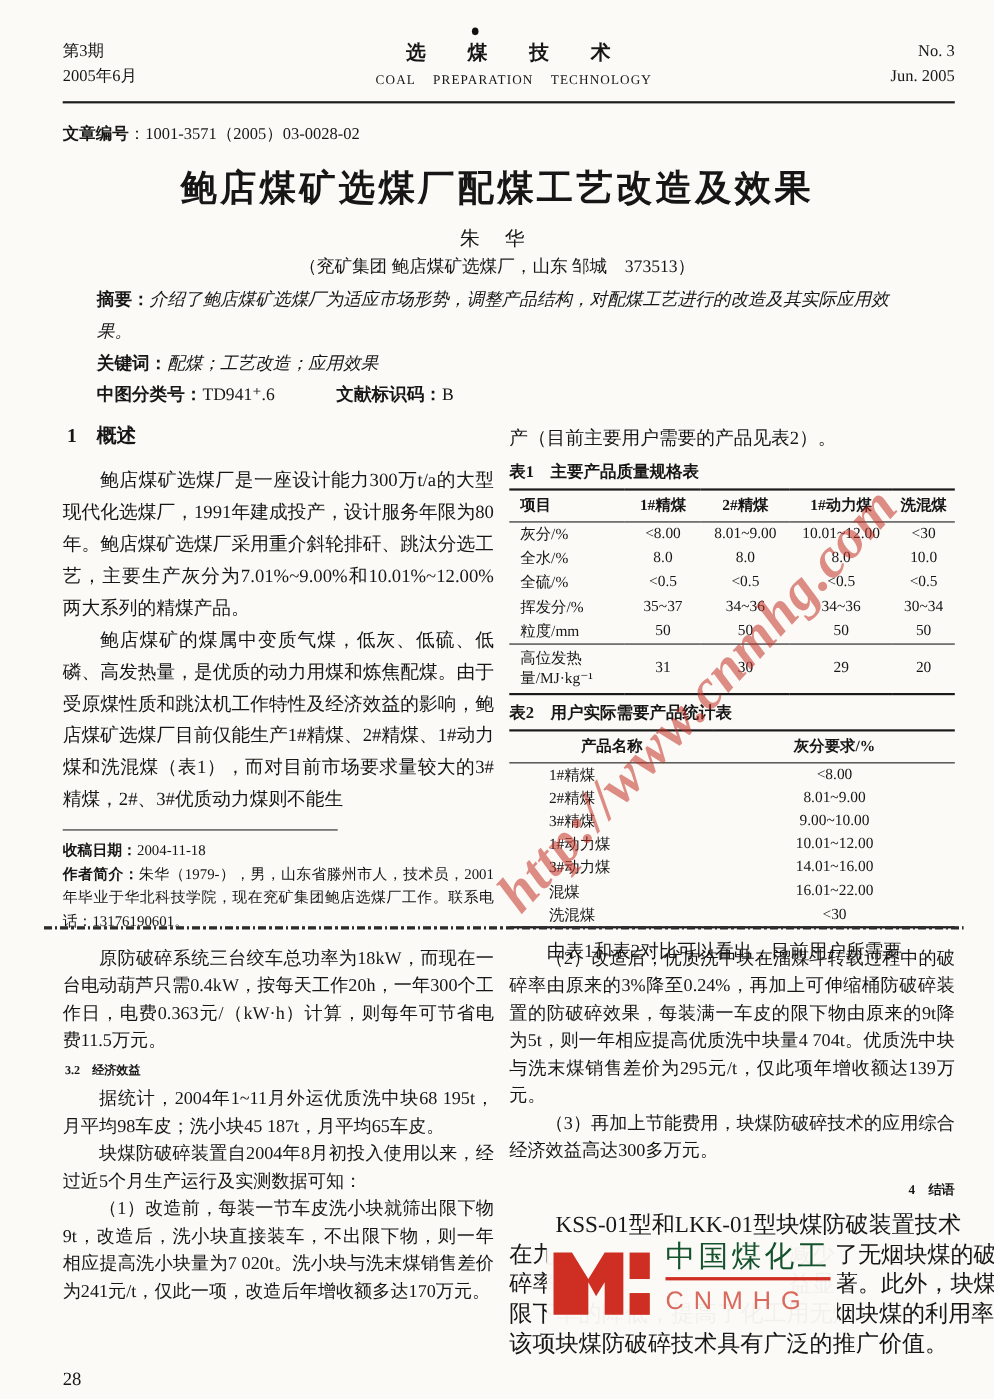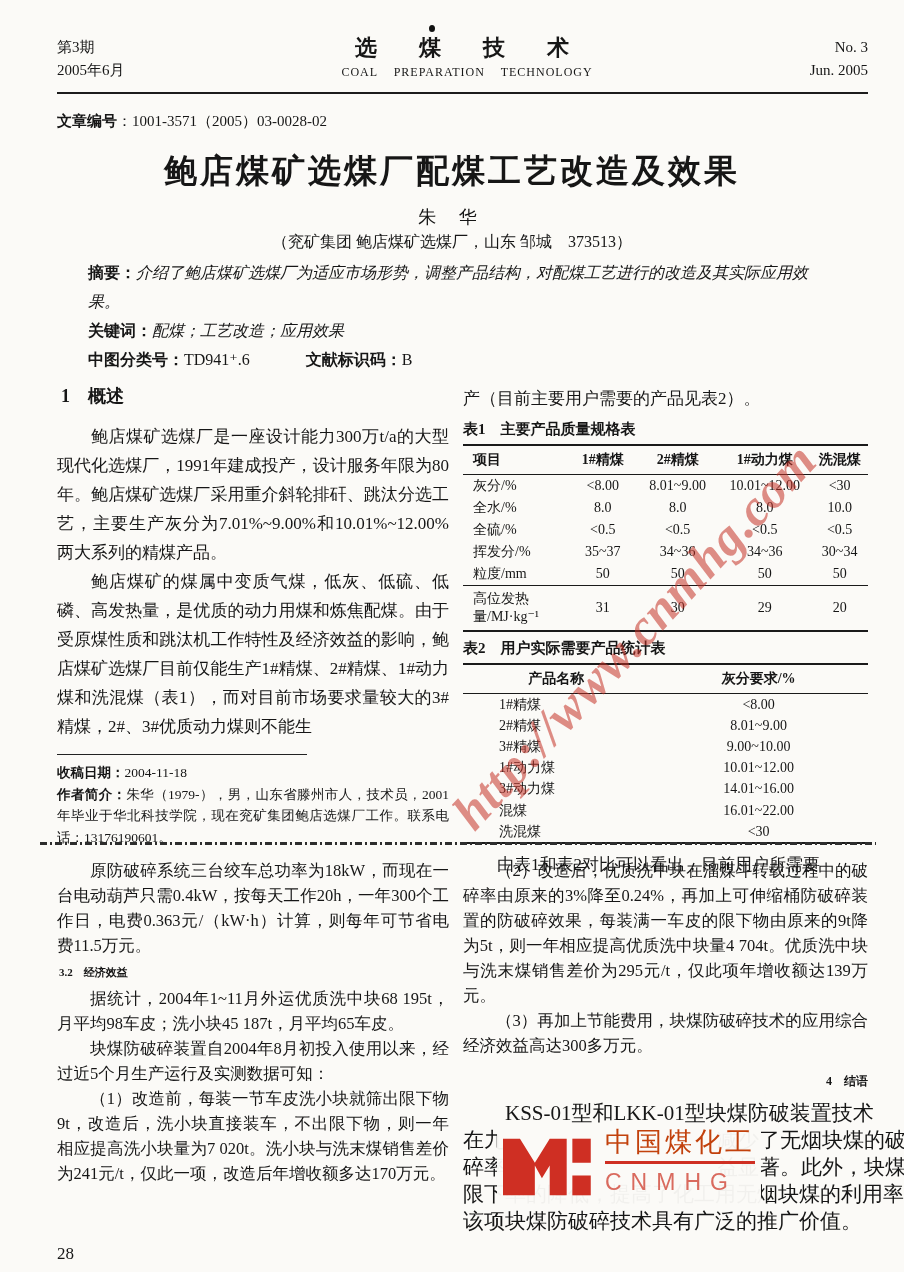--- a/index.html
+++ b/index.html
@@ -12,21 +12,21 @@
   .abs { position:absolute; }
 
   
   .top-dot { left:429px; top:25px; width:6px; height:7px; background:#111; border-radius:50%; }
 
   
   .header { left:57px; top:36px; width:811px; display:flex; justify-content:space-between;
             border-bottom:2.4px solid #1c1c1c; padding-bottom:8px; }
   .header .hl { font-size:15px; line-height:23px; }
   .header .hc { text-align:center; }
-  .header .hc .jcn { font-size:22px; font-weight:bold; letter-spacing:10px; line-height:24px; }
+  .header .hc .jcn { font-size:18px; font-weight:bold; letter-spacing:10px; line-height:24px; }
   .header .hc .jen { font-size:12px; word-spacing:12px; line-height:24px; letter-spacing:1px; }
   .header .hr { font-size:15px; line-height:23px; text-align:right; }
 
   .meta { left:57px; top:112px; font-size:15px; }
 
   .title { left:0; top:149px; width:904px; text-align:center;
            font-size:33px; font-weight:bold; letter-spacing:3px; }
   .author { left:0; top:205px; width:904px; text-align:center; font-size:18px; letter-spacing:9px; }
   .affil  { left:0; top:232px; width:904px; text-align:center; font-size:16px; }
 
@@ -77,21 +77,21 @@
 
   
   .watermark { left:462px; top:792px; transform:rotate(-47deg); transform-origin:0 50%;
     font-size:51px; font-style:italic; font-weight:bold; letter-spacing:1px;
     color:rgba(196,49,39,0.55); white-space:nowrap; pointer-events:none; }
 
   
   .logo { left:497px; top:1124px; display:flex; gap:10px; align-items:flex-start;
           background:rgba(251,250,247,0.96); padding:3px 6px; }
   .logo-text { display:flex; flex-direction:column; }
-  .logo-cn { font-size:27px; color:#c2410c; letter-spacing:3px; line-height:30px;
+  .logo-cn { font-size:27px; color:#14532d; letter-spacing:3px; line-height:30px;
              border-bottom:3px solid #cf2f23; padding-bottom:4px;
              font-family:"Liberation Sans","DejaVu Sans",sans-serif; }
   .logo-en { font-size:23px; color:#d96a5e; letter-spacing:9px; margin-top:5px;
              font-family:"Liberation Sans","DejaVu Sans",sans-serif; }
 </style>
 </head>
 <body>
 
 <div class="page">
 

